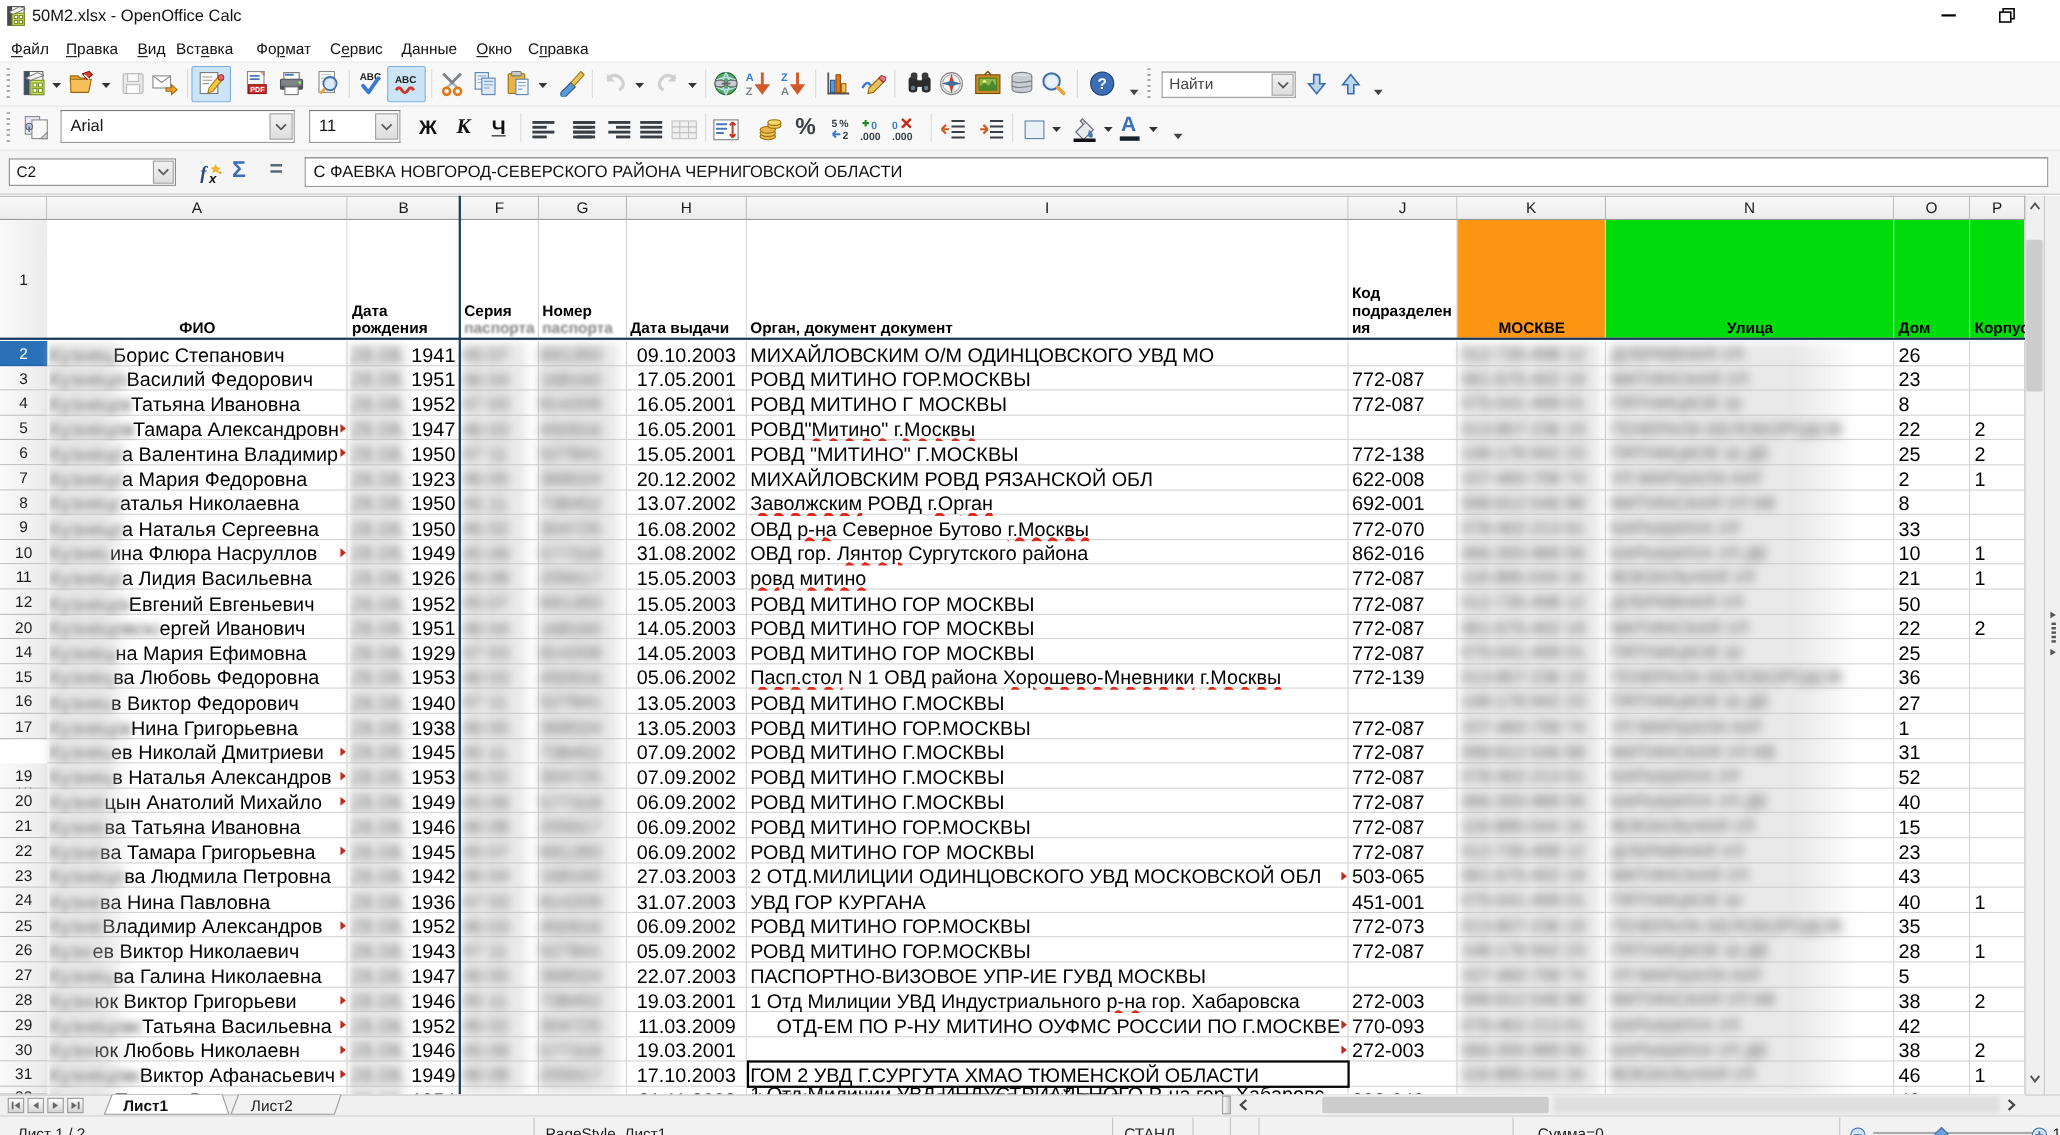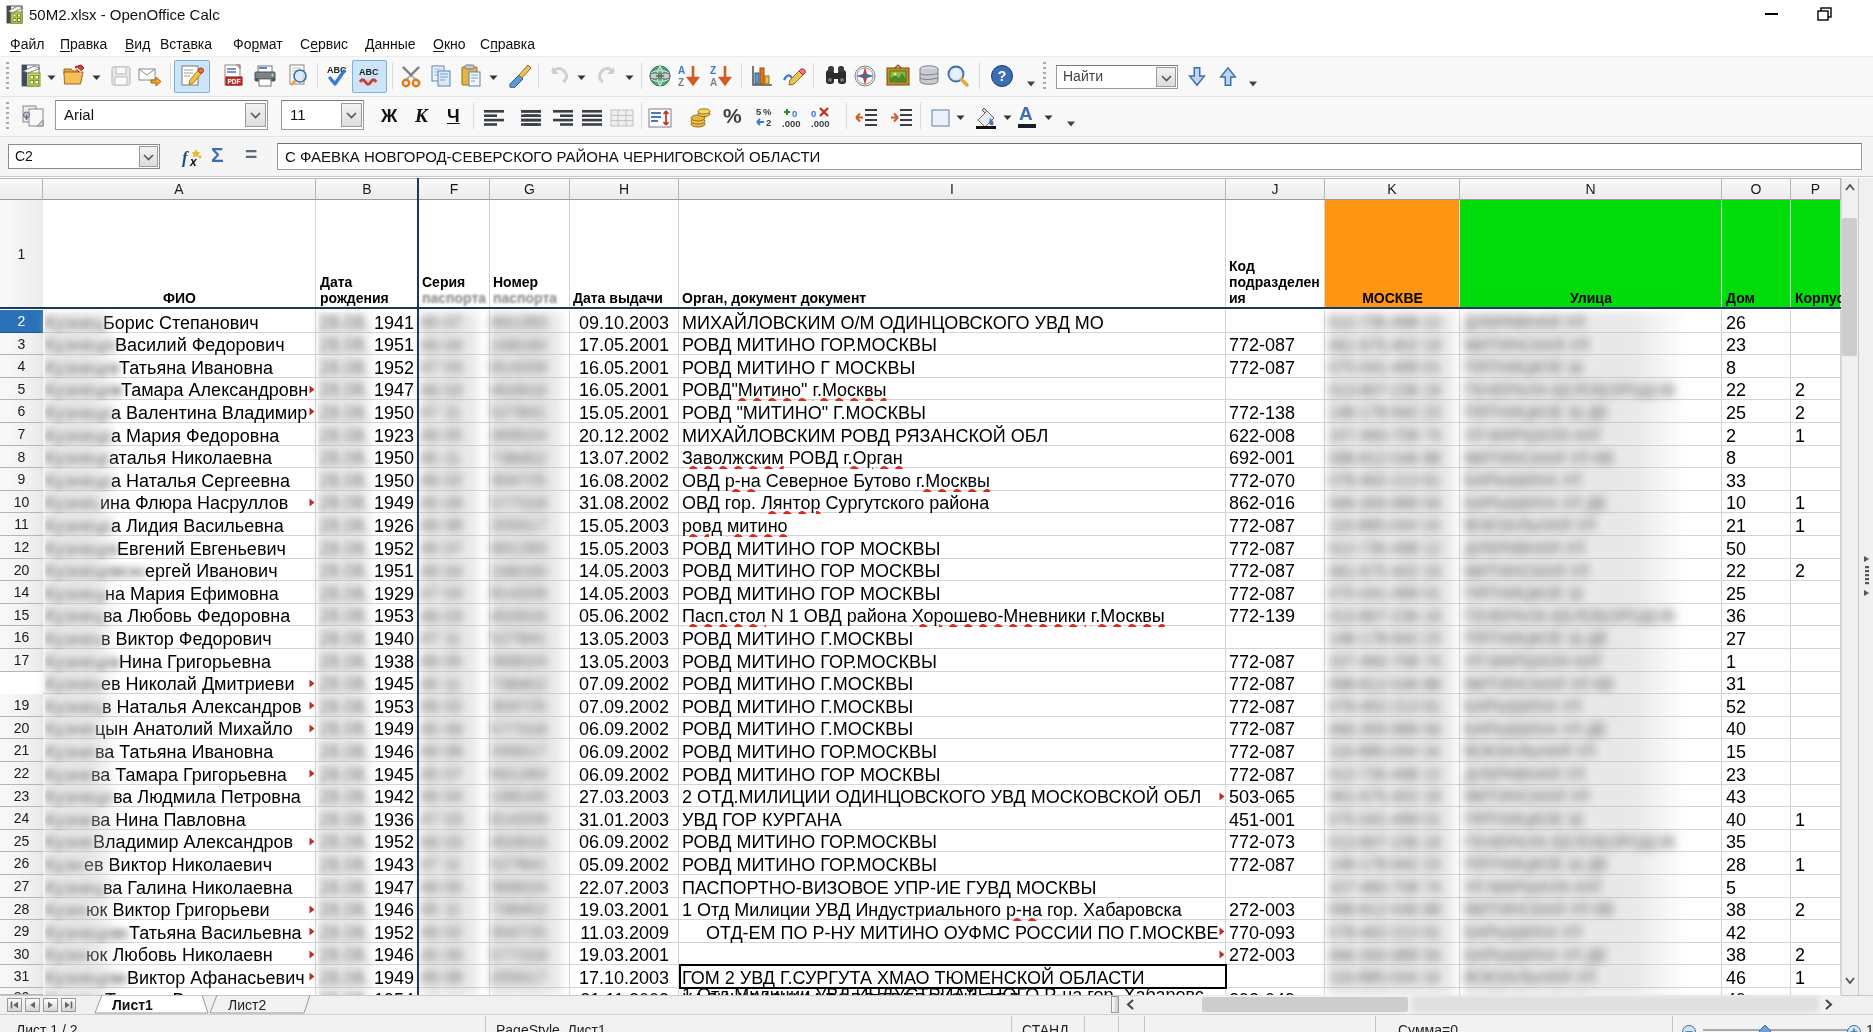--- a/index.html
+++ b/index.html
@@ -847,21 +847,21 @@
 <div class="abs" style="left:490px;top:807.2px;width:80px;height:22.6px;border-right:1px solid #d4d4d4;border-bottom:1px solid #d4d4d4"></div>
 <div class="abs" style="left:570px;top:807.2px;width:109px;height:22.6px;border-right:1px solid #d4d4d4;border-bottom:1px solid #d4d4d4"></div>
 <div class="abs" style="left:679px;top:807.2px;width:547px;height:22.6px;border-right:1px solid #d4d4d4;border-bottom:1px solid #d4d4d4"></div>
 <div class="abs" style="left:1226px;top:807.2px;width:99px;height:22.6px;border-right:1px solid #d4d4d4;border-bottom:1px solid #d4d4d4"></div>
 <div class="abs" style="left:1325px;top:807.2px;width:135px;height:22.6px;border-right:1px solid #d4d4d4;border-bottom:1px solid #d4d4d4"></div>
 <div class="abs" style="left:1460px;top:807.2px;width:262px;height:22.6px;border-right:1px solid #d4d4d4;border-bottom:1px solid #d4d4d4"></div>
 <div class="abs" style="left:1722px;top:807.2px;width:69px;height:22.6px;border-right:1px solid #d4d4d4;border-bottom:1px solid #d4d4d4"></div>
 <div class="abs" style="left:1791px;top:807.2px;width:50px;height:22.6px;border-right:1px solid #d4d4d4;border-bottom:1px solid #d4d4d4"></div>
 <div class="cell" style="left:45px;top:808.7px;width:269px"><span class="asm" style="width:46px">Кузнецовская</span>ва Нина Павловна</div>
 <div class="cell" style="left:318px;top:808.7px;width:96px;text-align:right"><span class="bsm" style="width:55px">28.08.</span>1936</div>
-<div class="cell" style="left:570px;top:808.7px;width:99px;text-align:right">31.01.2003</div>
+<div class="cell" style="left:570px;top:808.7px;width:99px;text-align:right">31.07.2003</div>
 <div class="cell" style="left:682px;top:808.7px;width:540px">УВД ГОР КУРГАНА</div>
 <div class="cell" style="left:1229px;top:808.7px;width:94px">451-001</div>
 <div class="cell" style="left:1726px;top:808.7px;width:60px">40</div>
 <div class="cell" style="left:1795px;top:808.7px;width:42px">1</div>
 <div class="rowhdr" style="top:829.8px;height:22.6px;line-height:22.6px">25</div>
 <div class="abs" style="left:43px;top:829.8px;width:273px;height:22.6px;border-right:1px solid #d4d4d4;border-bottom:1px solid #d4d4d4"></div>
 <div class="abs" style="left:316px;top:829.8px;width:103px;height:22.6px;border-right:1px solid #d4d4d4;border-bottom:1px solid #d4d4d4"></div>
 <div class="abs" style="left:419px;top:829.8px;width:71px;height:22.6px;border-right:1px solid #d4d4d4;border-bottom:1px solid #d4d4d4"></div>
 <div class="abs" style="left:490px;top:829.8px;width:80px;height:22.6px;border-right:1px solid #d4d4d4;border-bottom:1px solid #d4d4d4"></div>
 <div class="abs" style="left:570px;top:829.8px;width:109px;height:22.6px;border-right:1px solid #d4d4d4;border-bottom:1px solid #d4d4d4"></div>

